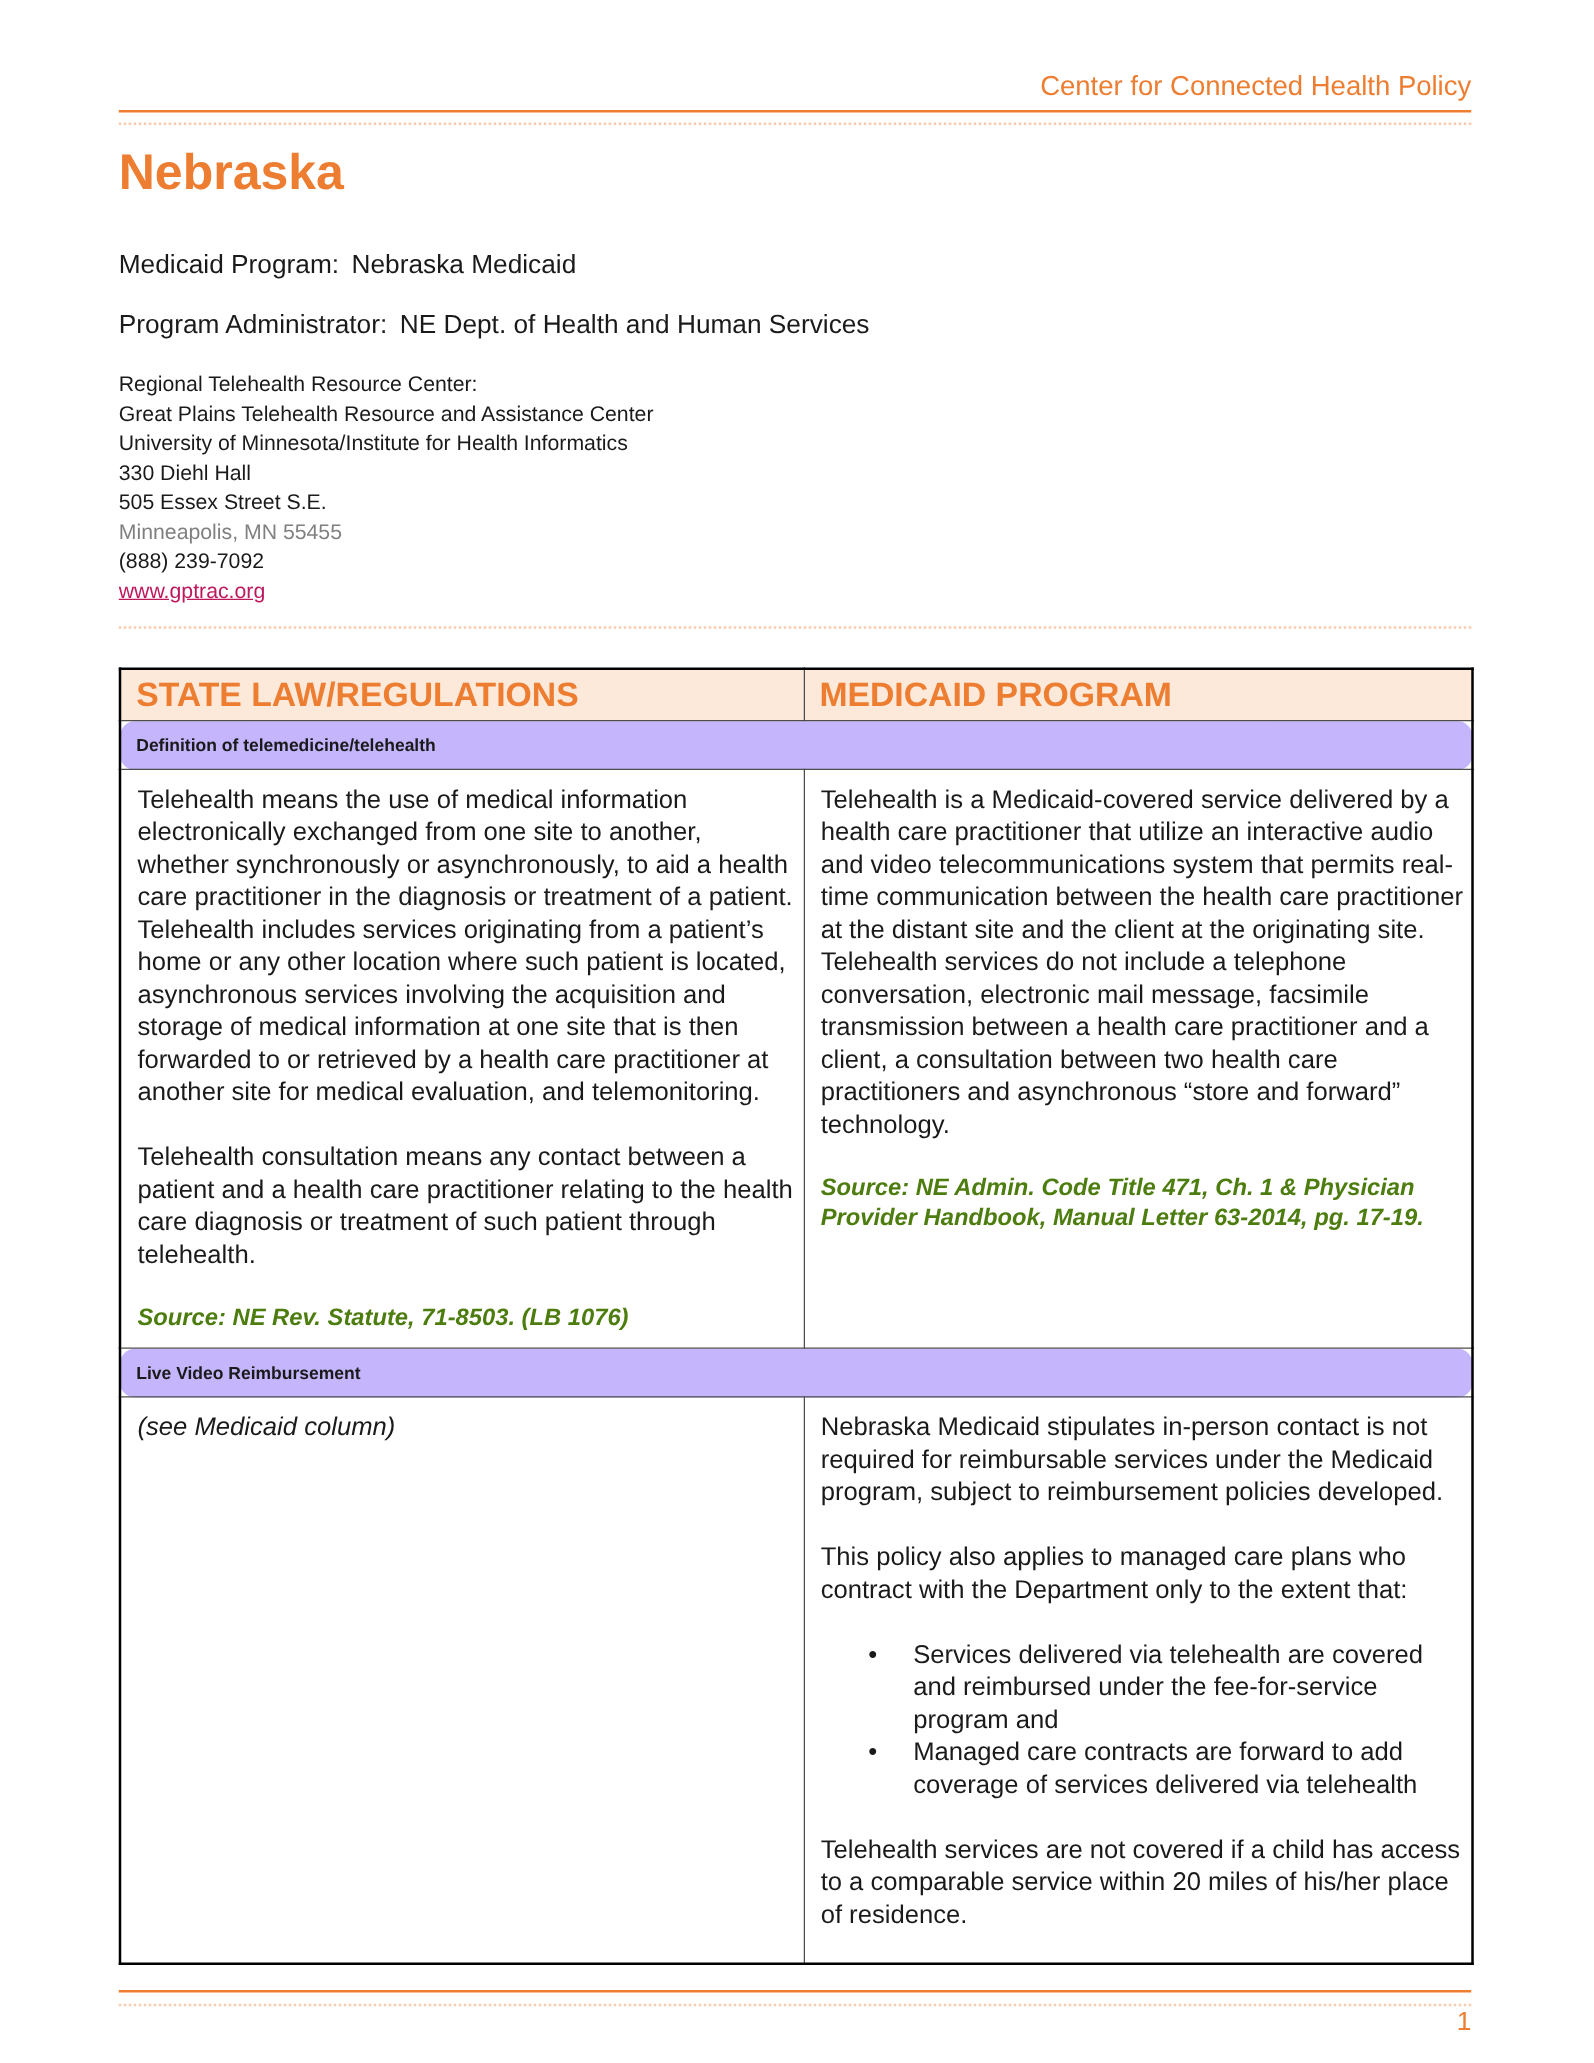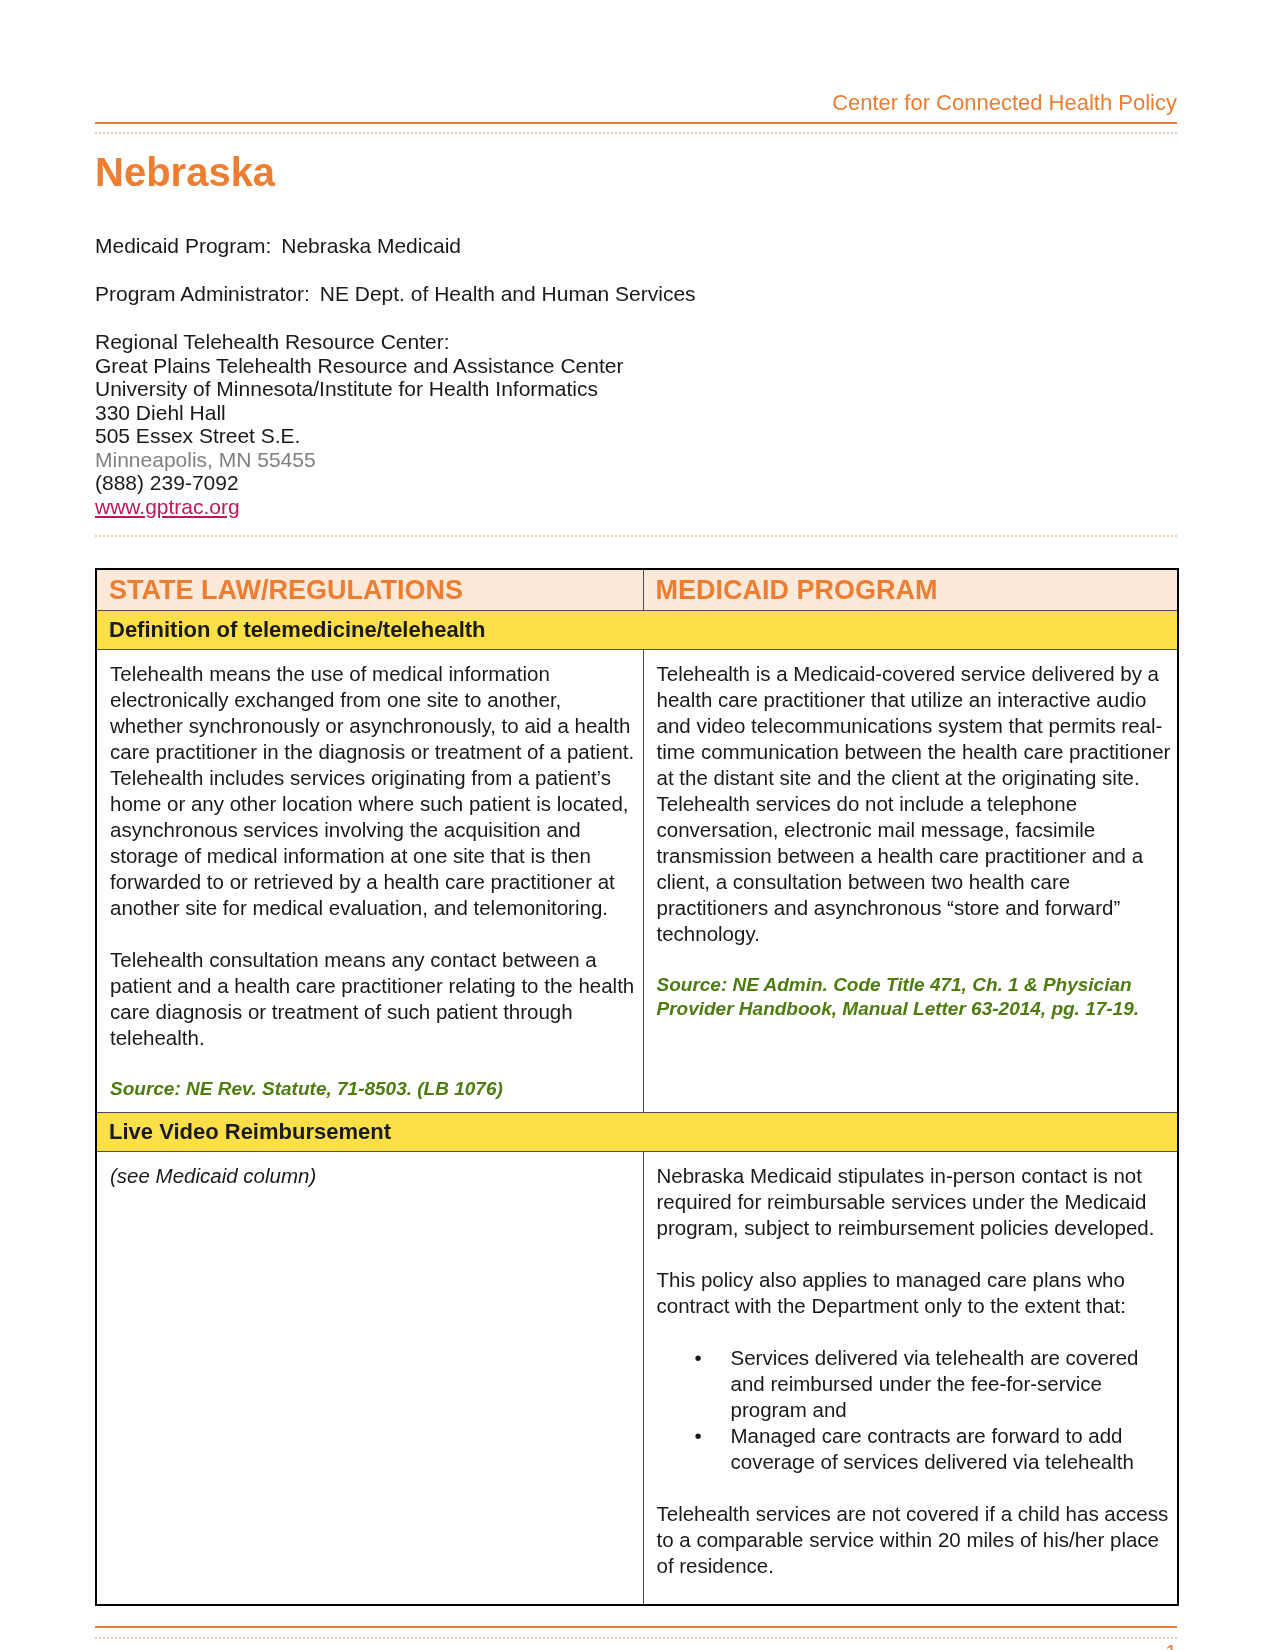--- a/index.html
+++ b/index.html
@@ -7,41 +7,41 @@
     position: relative;
     width: 1275px; height: 1650px;
     box-sizing: border-box;
     padding: 0 98px 0 95px;
     background: #ffffff;
     font-family: "Liberation Sans", "DejaVu Sans", sans-serif;
     color: #1a1a1a;
     overflow: hidden;
   }
   .brand {
-    padding-top: 90px;
+    padding-top: 56px;
     text-align: right;
     font-size: 22px;
     line-height: 26px;
     color: #ED7D31;
   }
   .rule-solid { border-top: 2px solid #ED7D31; margin-top: 6px; }
   .rule-dotted { border-top: 2px dotted rgba(237,125,49,0.40); margin-top: 8px; }
   h1.title {
     margin: 16px 0 0 0;
     font-size: 40px;
     line-height: 44px;
     font-weight: bold;
     color: #ED7D31;
   }
   .kv { margin: 0; font-size: 21px; line-height: 23px; }
   .kv-1 { margin-top: 40px; }
   .kv-2 { margin-top: 25px; }
   .b { font-weight: normal; }
   .kv .val { margin-left: 10px; }
-  .addr { margin-top: 25px; font-size: 21px; line-height: 23.5px; }
+  .addr { margin-top: 25px; font-size: 17px; line-height: 23.5px; }
   .gray-text { color: #808080; }
   .link { color: #be185d; text-decoration: underline; cursor: pointer; }
   .pre-table-dotted { border-top: 2px dotted rgba(237,125,49,0.40); margin-top: 17px; }
 
   table.policy {
     margin-top: 31px;
     width: 1082px;
     border-collapse: collapse;
     border: 2px solid #000000;
     table-layout: fixed;
@@ -54,25 +54,26 @@
     background: #FDE9D9;
     color: #ED7D31;
     font-size: 27px;
     font-weight: bold;
     text-align: left;
     vertical-align: middle;
     padding: 0 12px;
   }
   td.section-head {
     height: 38px;
-    background: #fde047;
-    font-size: 22px;
+    background: #c4b5fd;
+    font-size: 14px;
     font-weight: bold;
     vertical-align: middle;
     padding: 0 12px;
+    border-radius: 12px;
   }
   td.cell {
     vertical-align: top;
     font-size: 20.5px;
     line-height: 26px;
     padding: 11px 6px 11px 13px;
   }
   td.cell-def { height: 440px; }
   td.cell-lv  { height: 430px; }
   td.cell p { margin: 0 0 26px 0; }

